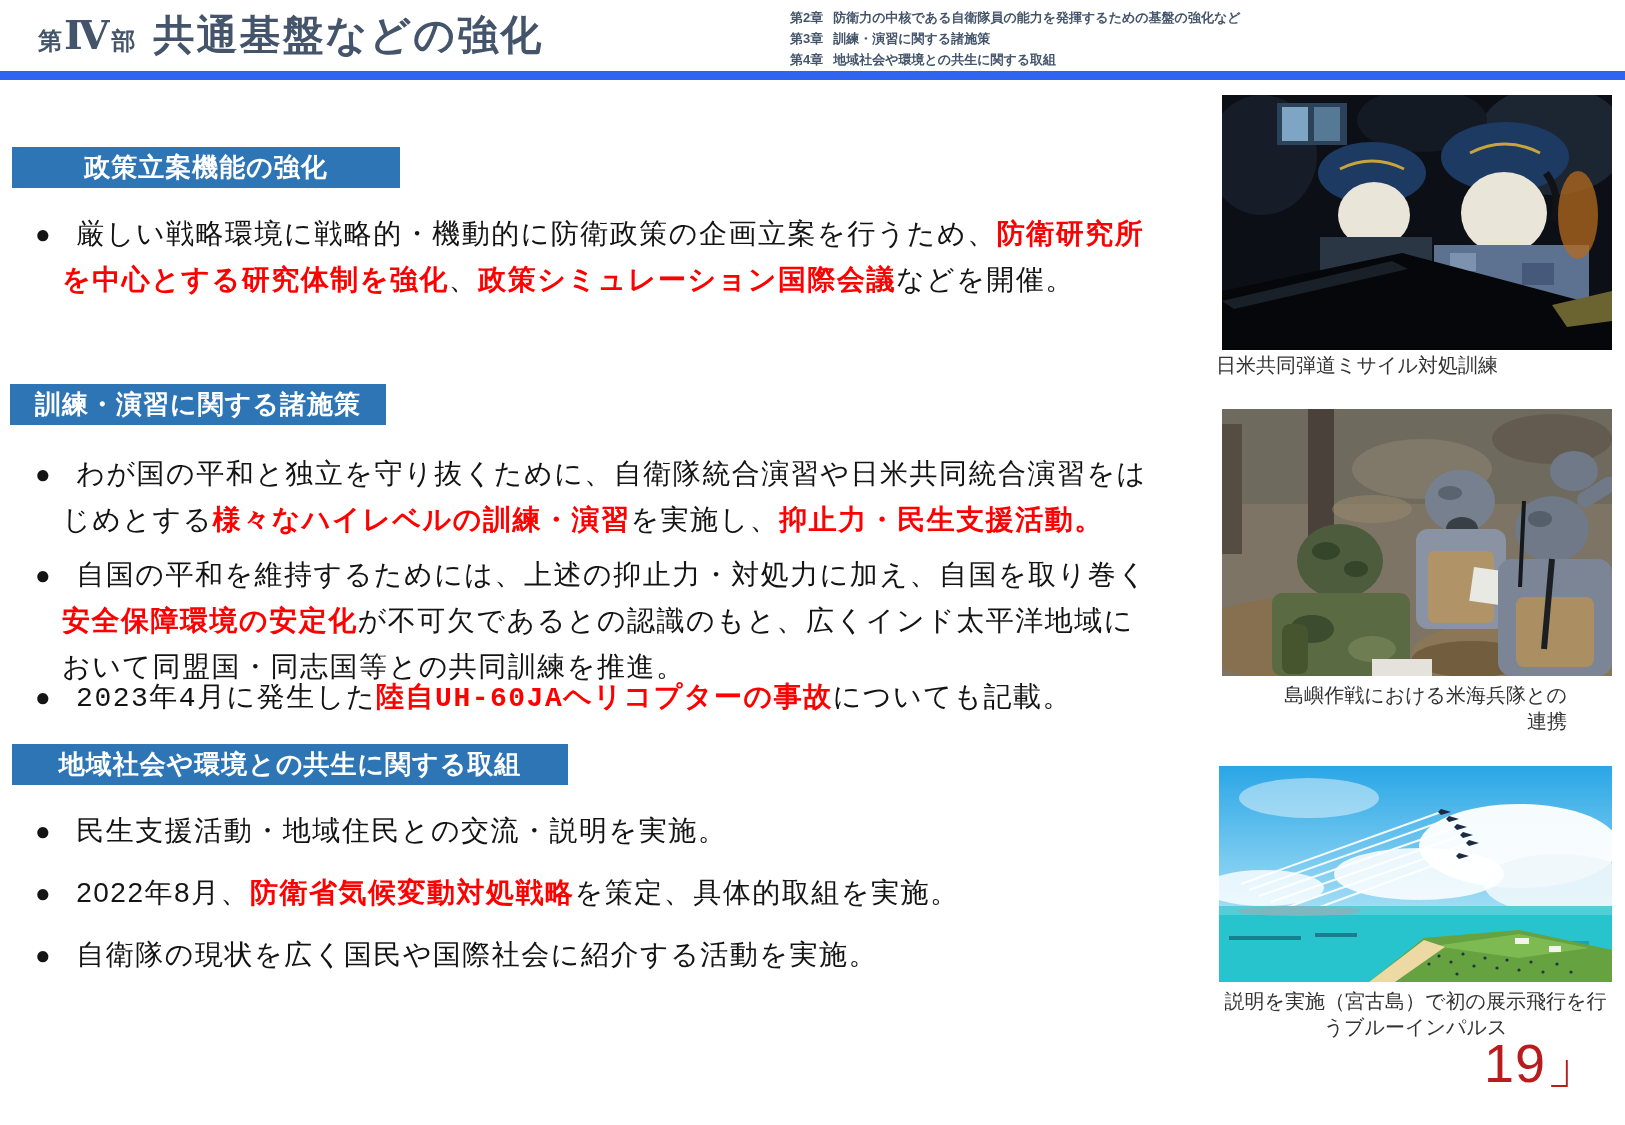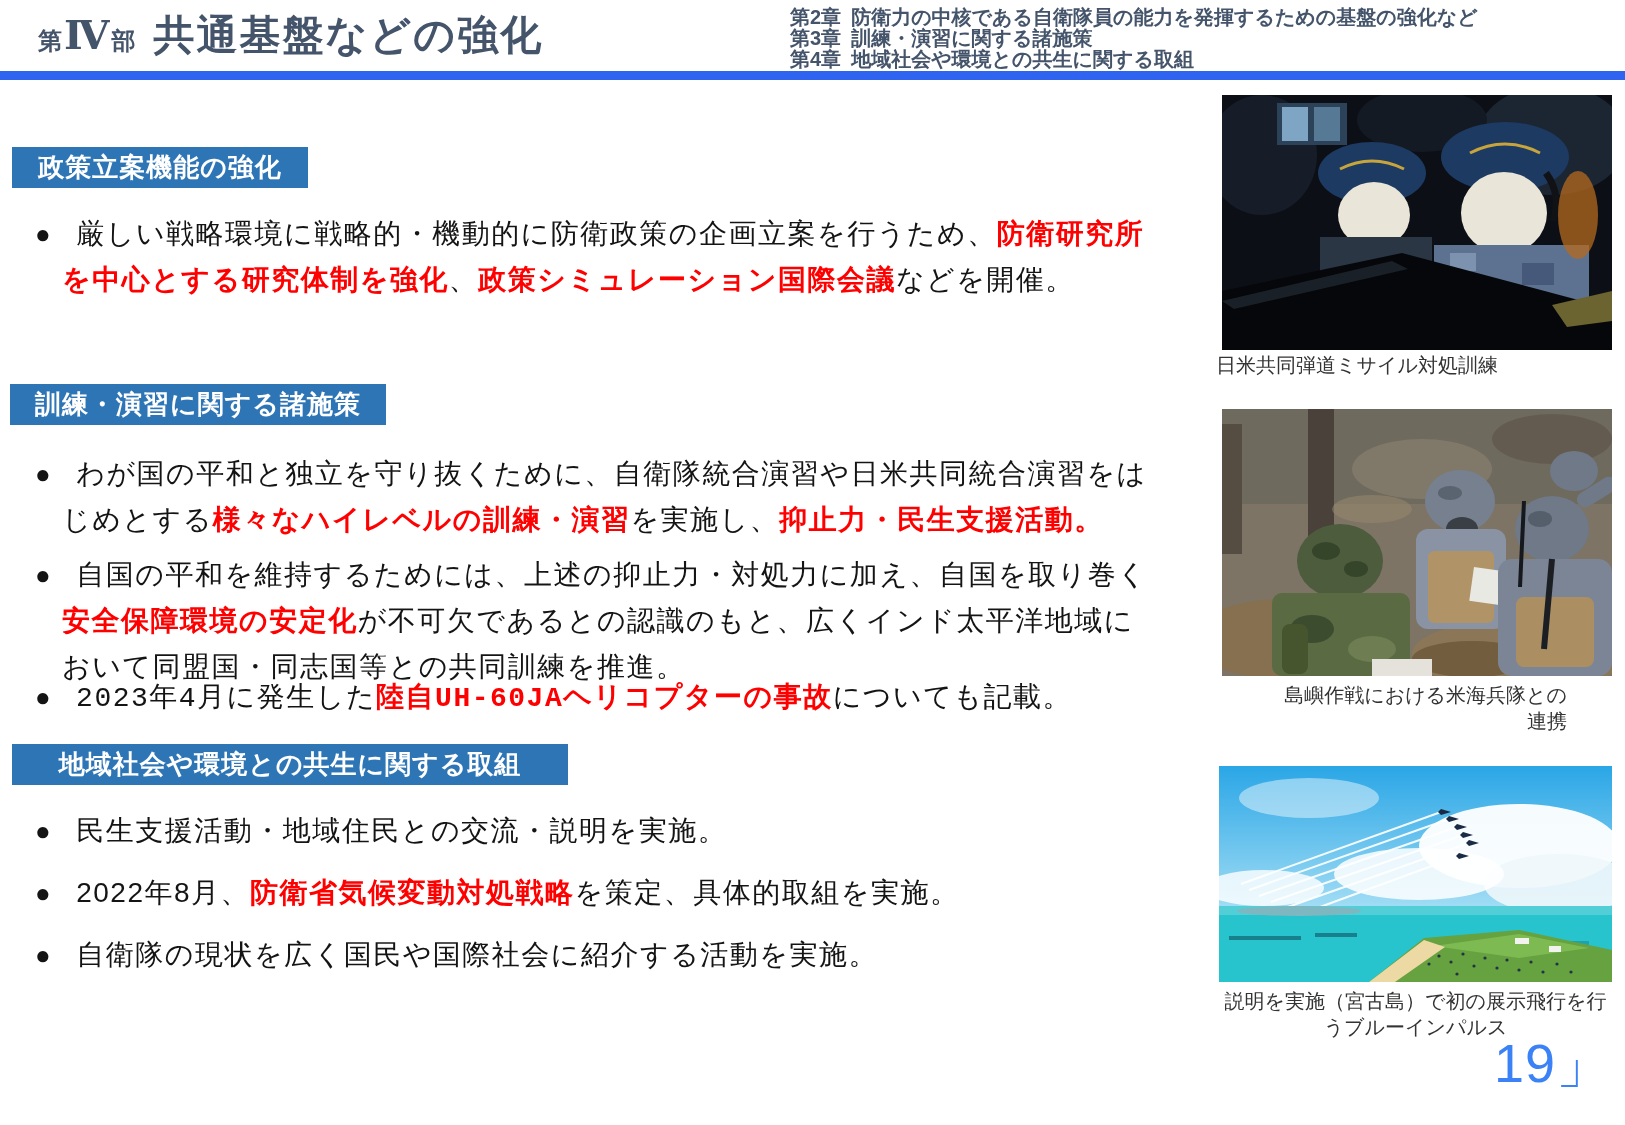--- a/index.html
+++ b/index.html
@@ -17,30 +17,30 @@
     width:1625px;height:1125px;position:relative;overflow:hidden;
     color:var(--body_color);
   }
   .page{position:absolute;inset:0;background:#fff;}
 
   
   .hdr-title{position:absolute;left:38px;top:8px;display:flex;align-items:baseline;color:var(--title_color);font-weight:800;}
   .part-pre,.part-suf{font-size:24px;}
   .part-num{font-size:40px;font-family:"Liberation Serif","DejaVu Serif",serif;font-weight:800;margin:0 2px;}
   .hdr-main{font-size:41px;margin-left:18px;letter-spacing:2px;}
-  .hdr-chapters{position:absolute;left:790px;top:7px;color:var(--title_color);font-weight:700;font-size:20px;line-height:21px;}
+  .hdr-chapters{position:absolute;left:790px;top:7px;color:var(--title_color);font-weight:700;font-size:13px;line-height:21px;}
   .chap-row{white-space:nowrap;}
   .chap-label{margin-right:10px;}
   .hdr-rule{position:absolute;left:0;top:71px;width:1625px;height:9px;background:var(--rule_blue);}
 
   
   .sec-box{position:absolute;background:var(--section_bg);color:#fff;font-weight:800;
            font-size:26px;display:flex;align-items:center;justify-content:center;
            height:41px;letter-spacing:1px;}
-  .sec1{left:12px;top:147px;width:296px;}
+  .sec1{left:12px;top:147px;width:388px;}
   .sec2{left:10px;top:384px;width:376px;}
   .sec3{left:12px;top:744px;width:556px;}
 
   
   .bullets{position:absolute;left:35px;width:1128px;font-size:28px;line-height:46px;letter-spacing:1.5px;}
   .bullet{padding-left:27px;text-indent:-27px;}
   .dot{margin-right:24px;font-size:26px;}
   .red{color:var(--highlight_red);font-weight:800;}
   .b-s1-1{top:211px;}
   .b-s2-1{top:451px;}
@@ -55,21 +55,21 @@
   .photo svg{display:block;width:100%;height:100%;}
   .ph1{left:1222px;top:95px;width:390px;height:255px;}
   .ph2{left:1222px;top:409px;width:390px;height:267px;}
   .ph3{left:1219px;top:766px;width:393px;height:216px;}
   .caption{position:absolute;color:var(--caption_color);font-size:20px;line-height:26px;}
   .cap1{left:1162px;top:352px;width:390px;text-align:center;}
   .cap2{left:1267px;top:682px;width:300px;text-align:right;}
   .cap3{left:1219px;top:988px;width:393px;text-align:center;}
 
   
-  .page-num{position:absolute;right:14px;top:1028px;font-size:54px;color:#3b82f6;letter-spacing:1px;margin-left:40px;}
+  .page-num{position:absolute;right:24px;top:1028px;font-size:54px;color:#b91c1c;letter-spacing:1px;margin-left:40px;}
 </style>
 </head>
 <body>
 
 <div class="page">
 
   <div class="hdr-title">
     <span class="part-pre">第</span>
     <span class="part-num">Ⅳ</span>
     <span class="part-suf">部</span>

